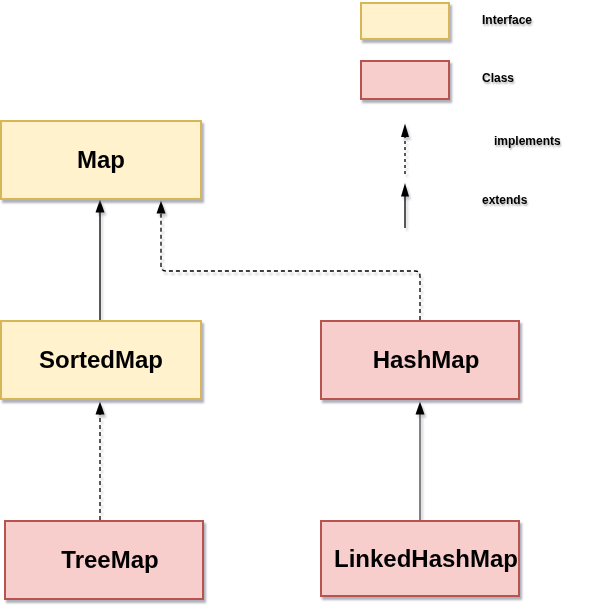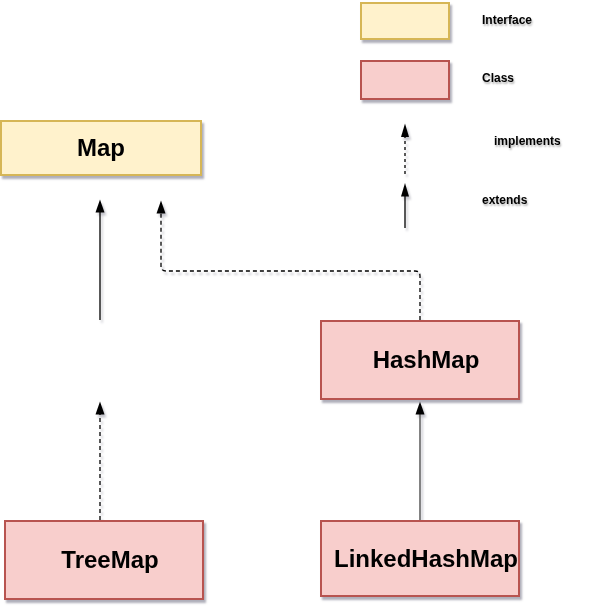--- a/index.html
+++ b/index.html
@@ -47,21 +47,21 @@
   }
   .interface{
     background:var(--interface-fill);
     border:2px solid var(--interface-stroke);
   }
   .class{
     background:var(--class-fill);
     border:2px solid var(--class-stroke);
     padding-left:12px;
   }
-  .node-map{left:0;top:120px;width:202px;height:56px;}
+  .node-map{left:0;top:120px;width:202px;height:80px;}
   .node-sortedmap{left:0;top:320px;width:202px;height:80px;}
   .node-hashmap{left:320px;top:320px;width:200px;height:80px;}
   .node-treemap{left:4px;top:520px;width:200px;height:80px;}
   .node-linkedhashmap{left:320px;top:520px;width:200px;height:77px;}
   .legend-swatch{
     position:absolute;
     box-sizing:border-box;
     box-shadow:2px 3px 2px rgba(110,110,130,0.55);
   }
   .legend-swatch-interface{left:360px;top:2px;width:90px;height:38px;}
@@ -114,20 +114,23 @@
 
     <g>
       <path class="edge-black" d="M405 228 L405 196"></path>
       <polygon class="head" points="405,183 401,196.5 409,196.5"></polygon>
     </g>
   </svg>
 
   <div class="node interface node-map">
     <span>Map</span>
   </div>
+  <div class="node interface node-sortedmap">
+    <span>SortedMap</span>
+  </div>
   <div class="node class node-hashmap">
     <span>HashMap</span>
   </div>
   <div class="node class node-treemap">
     <span>TreeMap</span>
   </div>
   <div class="node class node-linkedhashmap">
     <span>LinkedHashMap</span>
   </div>
 

